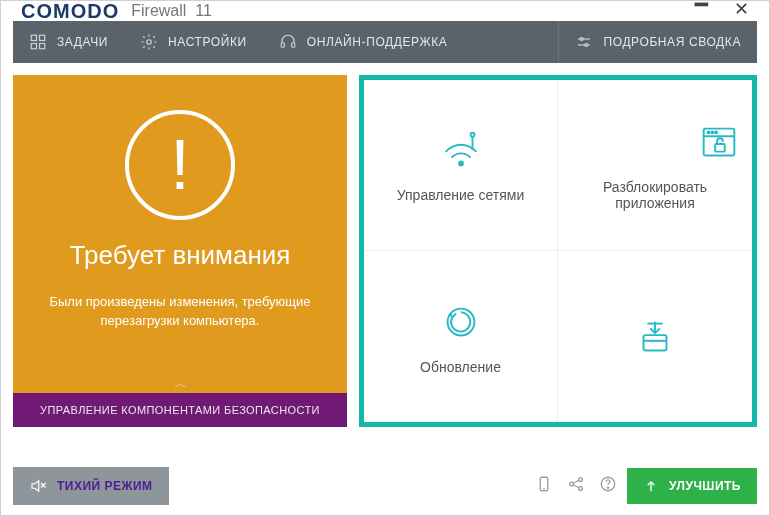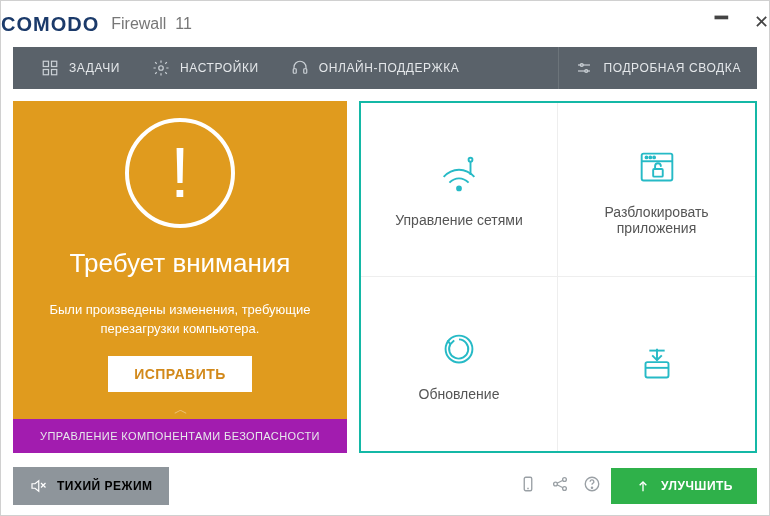--- a/index.html
+++ b/index.html
@@ -8,25 +8,25 @@
     background: #f5f5f5;
     width: 770px;
     height: 516px;
     overflow: hidden;
     border: 1px solid #d0d0d0;
     position: relative;
     background: #fff;
   }
   
   .titlebar {
-    height: 46px;
+    height: 20px;
     background: #fff;
     display: flex;
     align-items: center;
-    padding: 0 0;
+    padding: 0 20px;
   }
   .brand {
     font-family: Arial, sans-serif;
     font-size: 20px;
     font-weight: 700;
     letter-spacing: 1px;
     color: #1b3a6a;
   }
   .product {
     margin-left: 12px;
@@ -44,21 +44,20 @@
   
   .toolbar {
     height: 42px;
     background: #5a626a;
     display: flex;
     align-items: center;
     color: #e4e7ea;
     font-size: 12px;
     letter-spacing: .6px;
     margin: 0 12px;
-    padding-left: 12px;
   }
   .toolbar .tbbtn {
     display: flex;
     align-items: center;
     padding: 0 16px;
     height: 100%;
     gap: 10px;
     cursor: pointer;
   }
   .toolbar .ticon { width:18px; height:18px; fill:none; stroke:#cbd1d6; stroke-width:1.6; }
@@ -122,80 +121,80 @@
     cursor: pointer;
   }
   .chevup {
     color: rgba(255,255,255,.4);
     font-size: 14px;
     letter-spacing: -2px;
     margin-top: -8px;
   }
   .managebar {
     height: 34px;
-    background: #a21caf;
+    background: #701a75;
     color: #e7eaec;
     font-size: 11px;
     letter-spacing: .4px;
     display: flex; align-items:center; justify-content:center;
     cursor: pointer;
   }
 
   
   .tiles {
     flex:1;
-    border: 2px solid #14b8a6;
+    border: 5px solid #14b8a6;
     display: grid;
     grid-template-columns: 1fr 1fr;
     grid-template-rows: 1fr 1fr;
     height: 352px;
     background: #fff;
   }
   .tile {
     display:flex; flex-direction:column; align-items:center; justify-content:center;
     gap: 14px;
     color: #555;
     font-size: 14px;
     text-align: center;
     padding: 10px;
     cursor: pointer;
   }
   .tile:nth-child(1){border-right:1px solid #eee;border-bottom:1px solid #eee;}
-  .tile:nth-child(2){border-bottom:1px solid #eee;}
+  .tile:nth-child(2){border-bottom:1px solid #eee;align-items:flex-end;}
   .tile:nth-child(3){border-right:1px solid #eee;}
   .tile .ticon2 { width:46px; height:46px; stroke:#26bac6; fill:none; stroke-width:2; }
 
   
   .bottom {
     position: absolute;
     left: 12px; right: 12px; bottom: 10px;
     display:flex; align-items:center;
     gap: 10px;
   }
   .quiet {
     background: #8e959b;
-    color: #000000;
+    color: #4c1d95;
     font-weight:700;
     font-size:12px;
     letter-spacing:.5px;
     padding: 10px 16px;
     display:flex; align-items:center; gap:10px;
     cursor:pointer;
   }
   .quiet svg{width:18px;height:18px;stroke:#fff;fill:none;stroke-width:1.6;}
   .bottom .grow{flex:1;}
   .smallicons { display:flex; gap:14px; color:#9aa0a5; align-items:center; }
   .smallicons svg{width:18px;height:18px;stroke:#9aa0a5;fill:none;stroke-width:1.8;}
   .upgrade {
     background: #2fb14a;
     color:#fff;
     font-weight:700;
     font-size:12px;
     letter-spacing:.5px;
-    padding: 10px 24px;
+    padding: 10px 16px;
     display:flex; align-items:center; gap:10px;
     cursor:pointer;
   }
   .upgrade svg{width:16px;height:16px;stroke:#fff;fill:none;stroke-width:2;}
 </style>
 </head>
 <body>
 
 <div class="titlebar">
   <span class="brand">COMODO</span>
@@ -245,21 +244,20 @@
   </div>
 </div>
 
 <div class="content">
 
   <div class="statuscard">
     <div class="center">
       <div class="bang">!</div>
       <h2>Требует внимания</h2>
       <div class="desc">Были произведены изменения, требующие перезагрузки компьютера.</div>
-      <div class="fixbtn">ИСПРАВИТЬ</div>
     </div>
     <div class="chevup">︿</div>
     <div class="managebar">УПРАВЛЕНИЕ КОМПОНЕНТАМИ БЕЗОПАСНОСТИ</div>
   </div>
 
   <div class="tiles">
     <div class="tile">
       <svg class="ticon2" viewBox="0 0 48 48">
           <path d="M8 26c9-10 23-10 32 0"></path>
           <path d="M14 32c6-6 14-6 20 0"></path>

